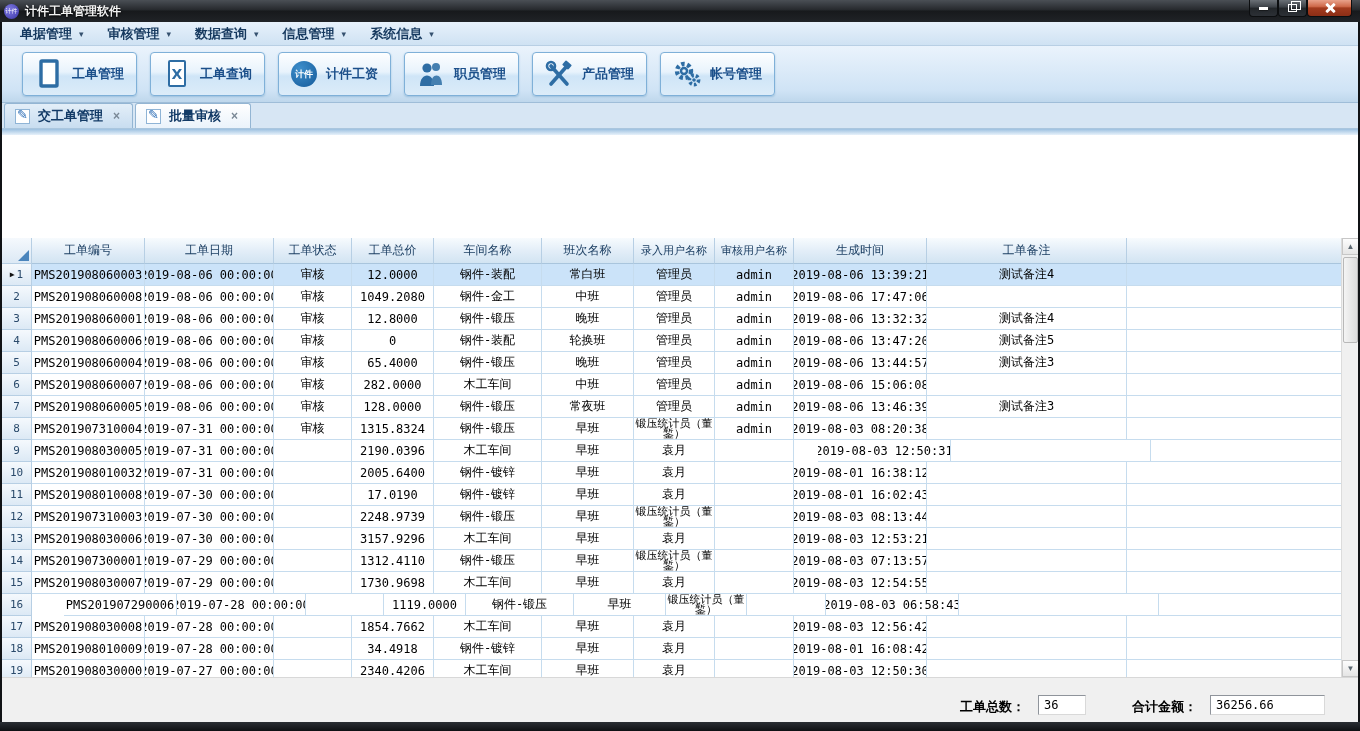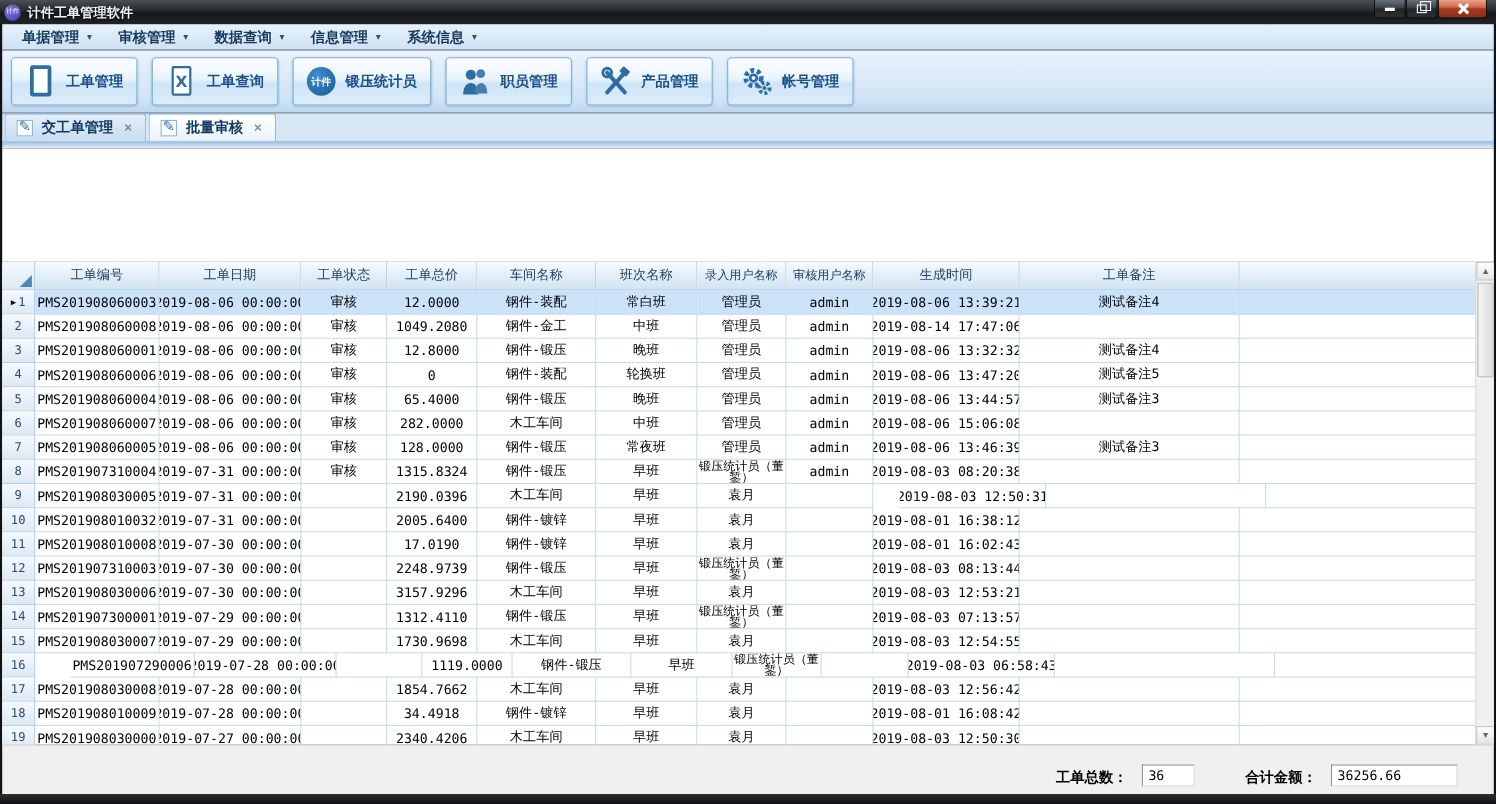--- a/index.html
+++ b/index.html
@@ -30,21 +30,21 @@
   .menubar { position:absolute; top:22px; left:2px; right:2px; height:24px;
     background:linear-gradient(180deg,#e7f1fb,#cfe2f3); border-bottom:1px solid #b8cfe4;
     display:flex; align-items:center; padding-left:6px; }
   .menu-item { display:flex; align-items:center; gap:7px; padding:0 12px; height:100%; cursor:default;
     color:#16395f; font-size:13px; font-weight:bold; }
   .menu-item .arr { font-size:9px; color:#35516f; }
 
   
   .toolbar { position:absolute; top:46px; left:2px; right:2px; height:57px;
     background:linear-gradient(180deg,#eaf3fc,#cfe3f5 80%,#bed7ec); border-bottom:1px solid #9fbdd8;
-    display:flex; align-items:center; gap:13px; padding-left:8px; }
+    display:flex; align-items:center; gap:13px; padding-left:20px; }
   .tool-btn { height:44px; min-width:112px; padding:0 12px; border:1px solid #7fb0d8; border-radius:4px;
     background:linear-gradient(180deg,#fdfeff 0%,#e8f3fc 45%,#cfe5f7 55%,#dcecf9 100%);
     box-shadow:0 1px 2px #9cc0dd; display:flex; align-items:center; gap:9px; cursor:pointer; }
   .tool-btn .lbl { color:#1b4f8a; font-size:13px; font-weight:bold; }
   .badge-ico { width:26px; height:26px; border-radius:50%; background:radial-gradient(circle at 35% 30%,#3d8ecb,#145a9a);
     color:#fff; font-size:9px; font-weight:bold; display:flex; align-items:center; justify-content:center; }
 
   
   .tabbar { position:absolute; top:103px; left:2px; right:2px; height:26px; background:#d7e6f4;
     display:flex; align-items:flex-end; padding-left:2px; border-bottom:1px solid #aac6de; }
@@ -170,21 +170,21 @@
         <span>
           <svg width="28" height="30" viewBox="0 0 28 30">
             <rect x="6" y="2" width="16" height="25" rx="1" fill="#fff" stroke="#2e6da4" stroke-width="2"></rect>
              <text x="14" y="20" text-anchor="middle" font-size="14" font-weight="bold" fill="#2e6da4" font-family="DejaVu Sans, sans-serif">X</text>
           </svg>
         </span>
         <span class="lbl">工单查询</span>
       </div>
       <div class="tool-btn">
         <div class="badge-ico">计件</div>
-        <span class="lbl">锻压统计员</span>
+        <span class="lbl">计件工资</span>
       </div>
       <div class="tool-btn">
         <span>
           <svg width="28" height="30" viewBox="0 0 28 30">
             <circle cx="10" cy="9" r="4.6" fill="#2e6da4"></circle>
             <path d="M3 27 c0-7 3.4-10.5 7-10.5 s7 3.5 7 10.5 z" fill="#2e6da4"></path>
              <circle cx="19" cy="8" r="4" fill="#447fb0"></circle>
             <path d="M14 26 c0-6.5 2.6-9.6 5.5-9.6 s5.5 3.1 5.5 9.6 z" fill="#447fb0"></path>
           </svg>
         </span>
@@ -341,21 +341,21 @@
             <span>2</span>
           </div>
           <div class="gc" style="flex-basis: 113px;">PMS201908060008</div>
           <div class="gc" style="flex-basis: 129px;">2019-08-06 00:00:00</div>
           <div class="gc" style="flex-basis: 78px;">审核</div>
           <div class="gc" style="flex-basis: 82px;">1049.2080</div>
           <div class="gc" style="flex-basis: 108px;">钢件-金工</div>
           <div class="gc" style="flex-basis: 92px;">中班</div>
           <div class="gc" style="flex-basis: 81px;">管理员</div>
           <div class="gc" style="flex-basis: 79px;">admin</div>
-          <div class="gc" style="flex-basis: 133px;">2019-08-14 17:47:06</div>
+          <div class="gc" style="flex-basis: 133px;">2019-08-06 17:47:06</div>
           <div class="gc" style="flex-basis: 200px;"></div>
           <div class="gc filler"></div>
         </div>
         <div class="grow">
           <div class="gc sel">
             <span>3</span>
           </div>
           <div class="gc" style="flex-basis: 113px;">PMS201908060001</div>
           <div class="gc" style="flex-basis: 129px;">2019-08-06 00:00:00</div>
           <div class="gc" style="flex-basis: 78px;">审核</div>

